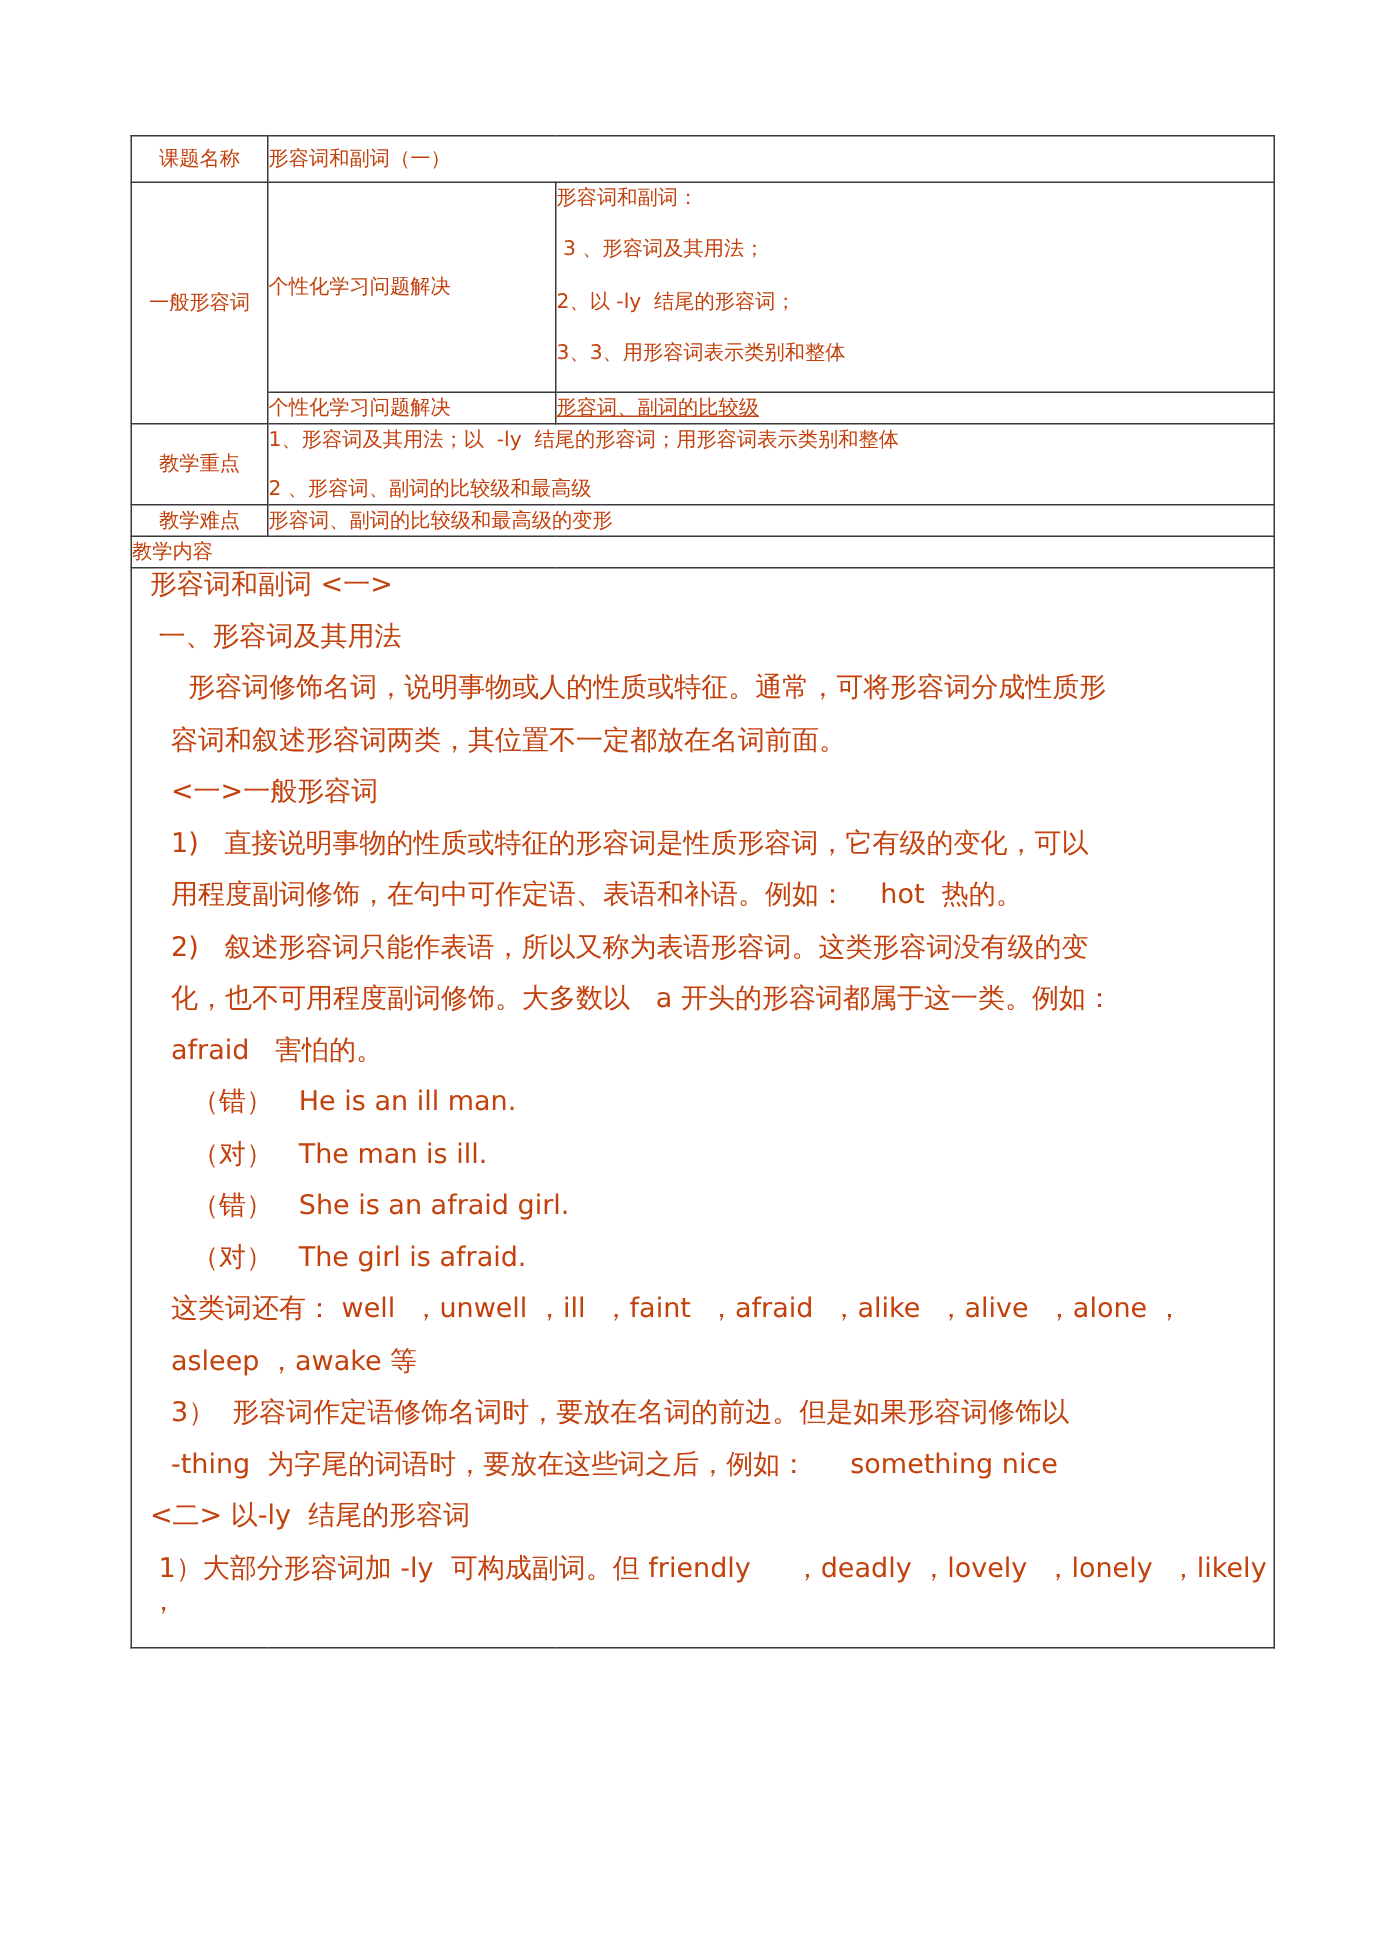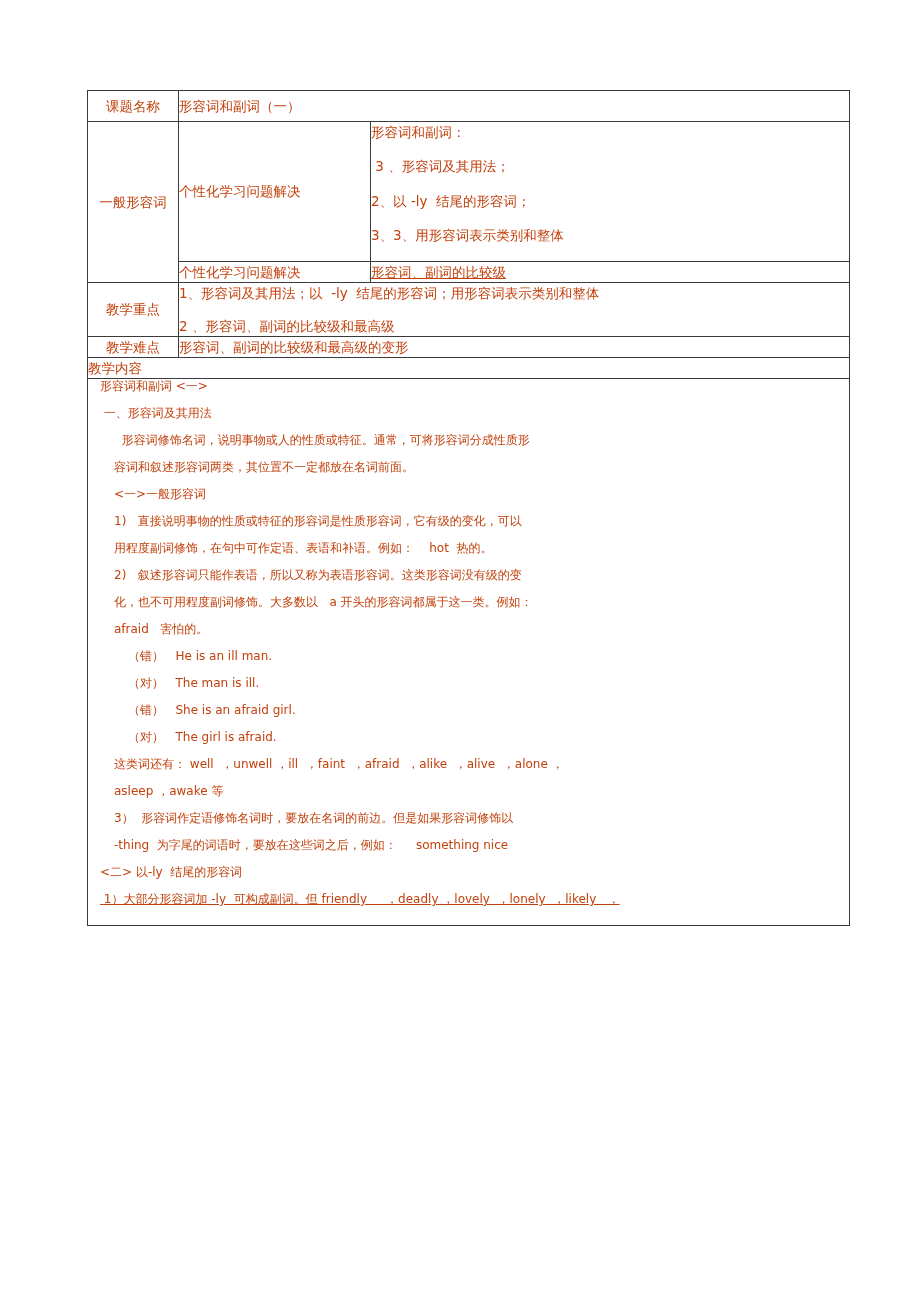--- a/index.html
+++ b/index.html
@@ -99,27 +99,26 @@
   .content-head {
     padding: 7px 10px;
   }
   
   .body-cell {
     padding: 10px 12px 12px 12px;
     vertical-align: top;
   }
   .body-cell p {
     margin: 0 0 12px 0;
-    font-size: 12px;
+    font-size: 18px;
     line-height: 1.25;
     white-space: pre-wrap;
   }
   .body-cell p:last-child {
     margin-bottom: 18px;
-    text-decoration: underline;
   }
   .ind-1 { padding-left: 12px; }
   .ind-2 { padding-left: 26px; }
   .ind-3 { padding-left: 40px; }
 </style>
 </head>
 <body>
 
 <div class="page">
 

